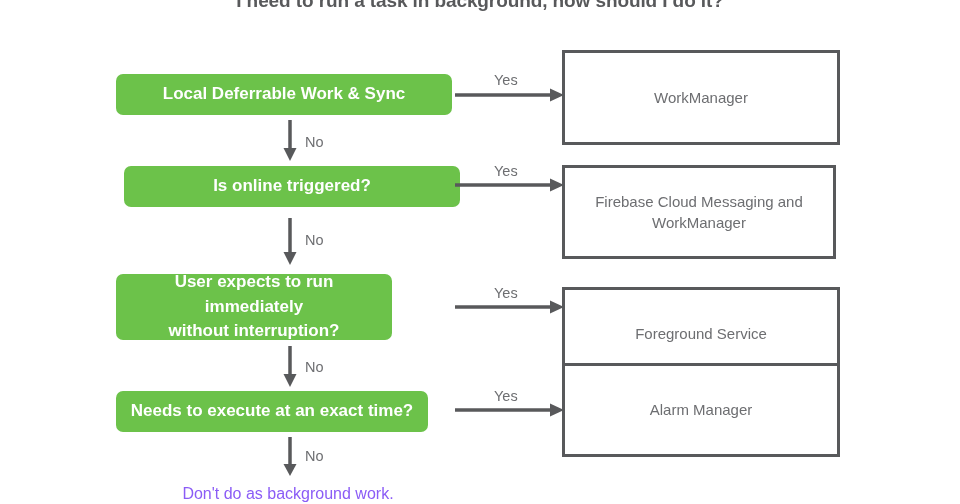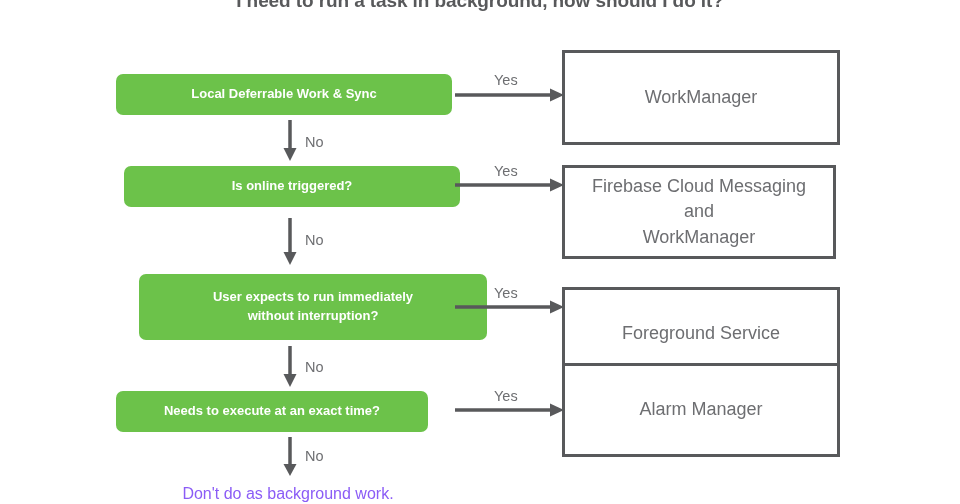--- a/index.html
+++ b/index.html
@@ -30,37 +30,37 @@
     letter-spacing: -0.1px;
     white-space: nowrap;
   }
 
   
   .decision {
     position: absolute;
     background: #6cc24a;
     border-radius: 7px;
     color: #ffffff;
-    font-size: 13px;
+    font-size: 17px;
     font-weight: bold;
     display: flex;
     align-items: center;
     justify-content: center;
     text-align: center;
     line-height: 1.45;
     padding: 0 10px;
   }
 
   
   .outcome {
     position: absolute;
     background: #ffffff;
     border: 3px solid #58595b;
     color: #6d6e71;
-    font-size: 18px;
+    font-size: 15px;
     display: flex;
     align-items: center;
     justify-content: center;
     text-align: center;
     line-height: 1.42;
     padding: 0 12px;
   }
 
   
   .arrow-h, .arrow-v {
@@ -92,21 +92,21 @@
   <div class="title">I need to run a task in background, how should I do it?</div>
 
   <div class="decision" style="left:116px; top:74px; width:336px; height:41px;">
     <span>Local Deferrable Work &amp; Sync</span>
   </div>
 
   <div class="decision" style="left:124px; top:166px; width:336px; height:41px;">
     <span>Is online triggered?</span>
   </div>
 
-  <div class="decision" style="left:116px; top:274px; width:348px; height:66px; white-space:pre-line;margin-left:23px;">
+  <div class="decision" style="left:116px; top:274px; width:276px; height:66px; white-space:pre-line;">
     <span style="white-space:pre-line;">User expects to run immediately
 without interruption?</span>
   </div>
 
   <div class="decision" style="left:116px; top:391px; width:312px; height:41px;">
     <span>Needs to execute at an exact time?</span>
   </div>
 
   <div class="outcome" style="left:562px; top:50px; width:278px; height:95px;">
     <span>WorkManager</span>

